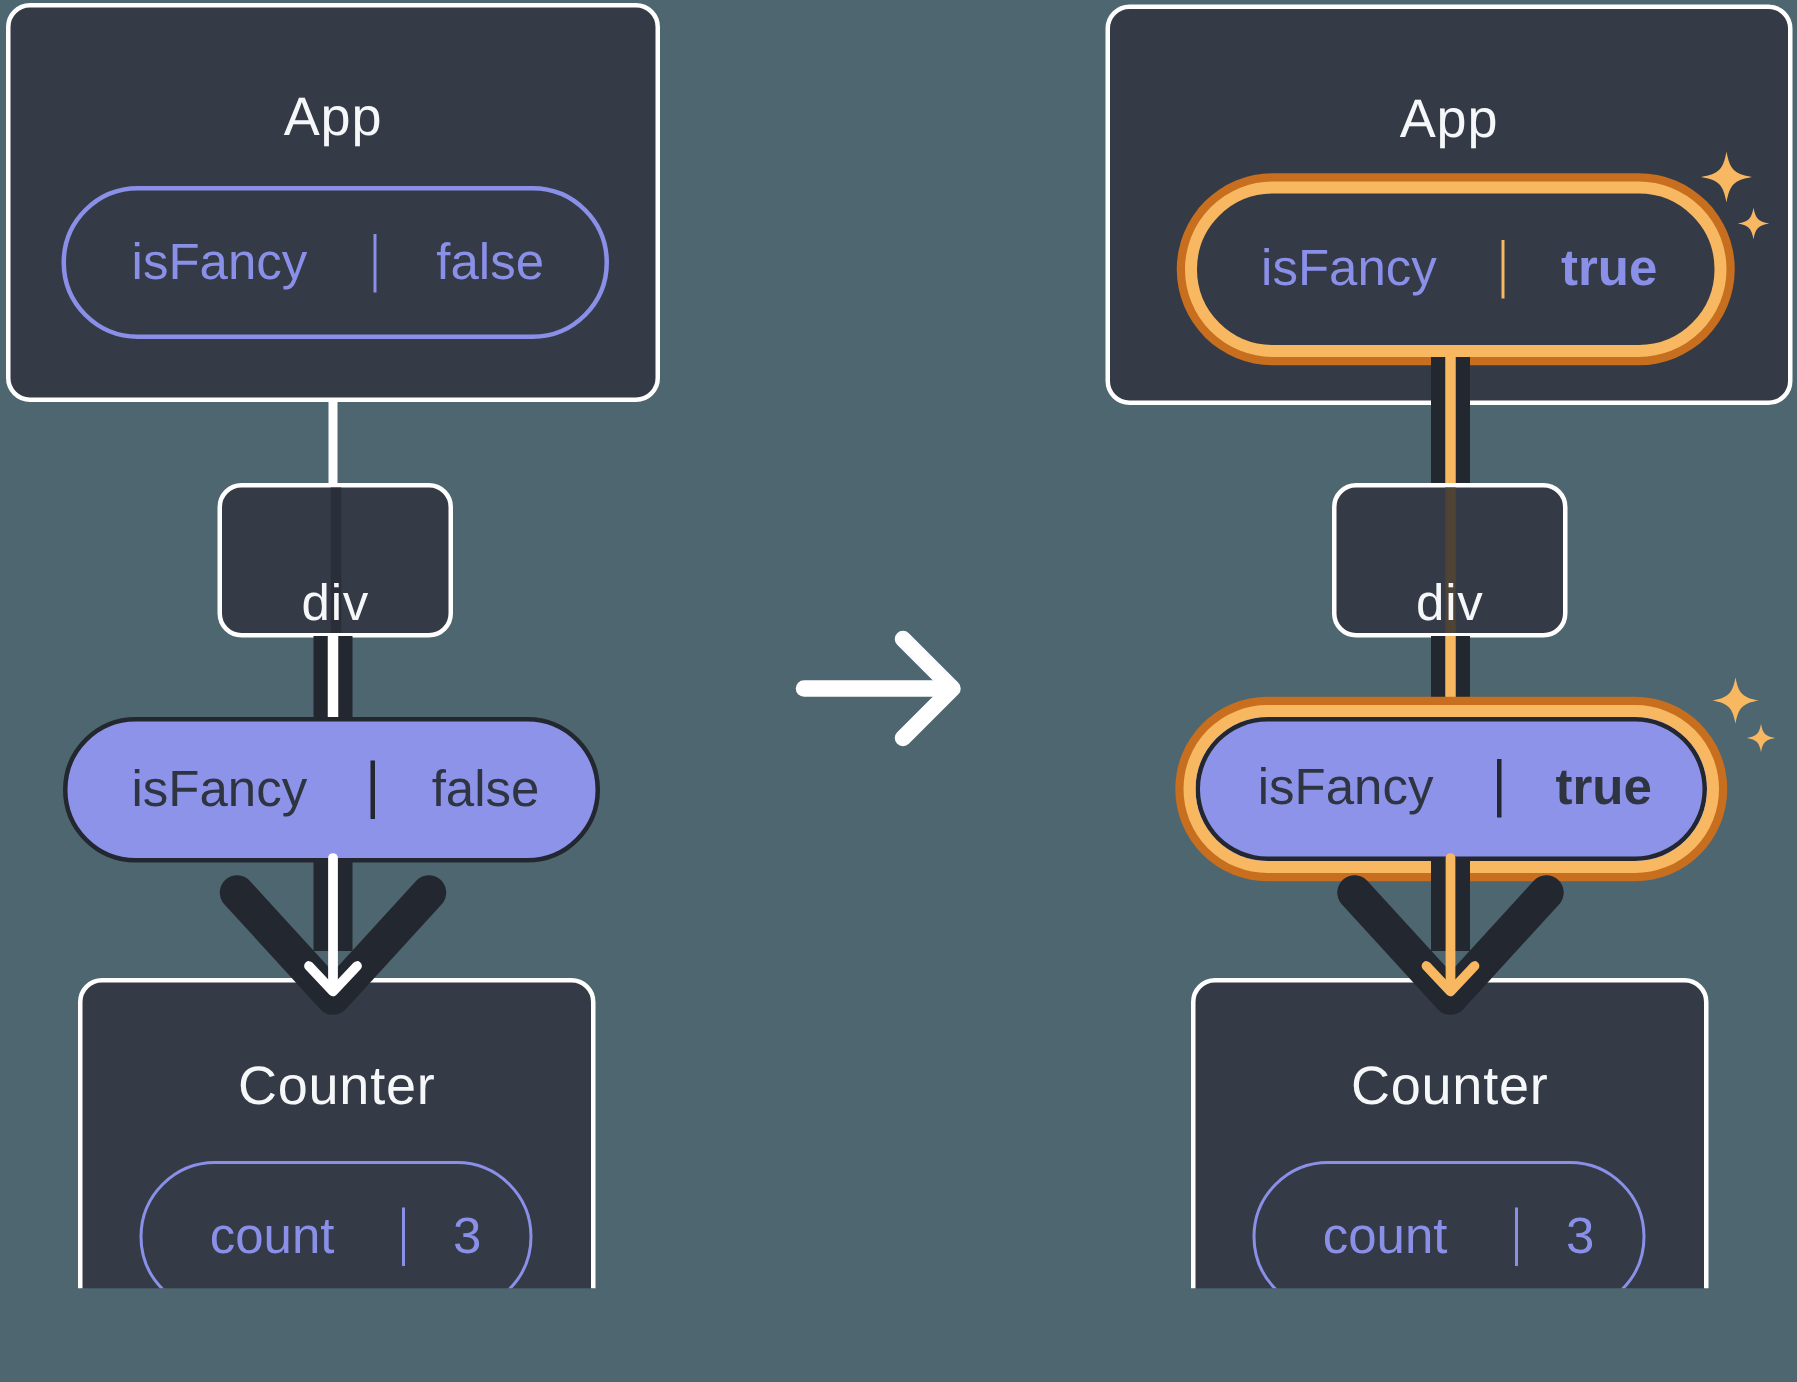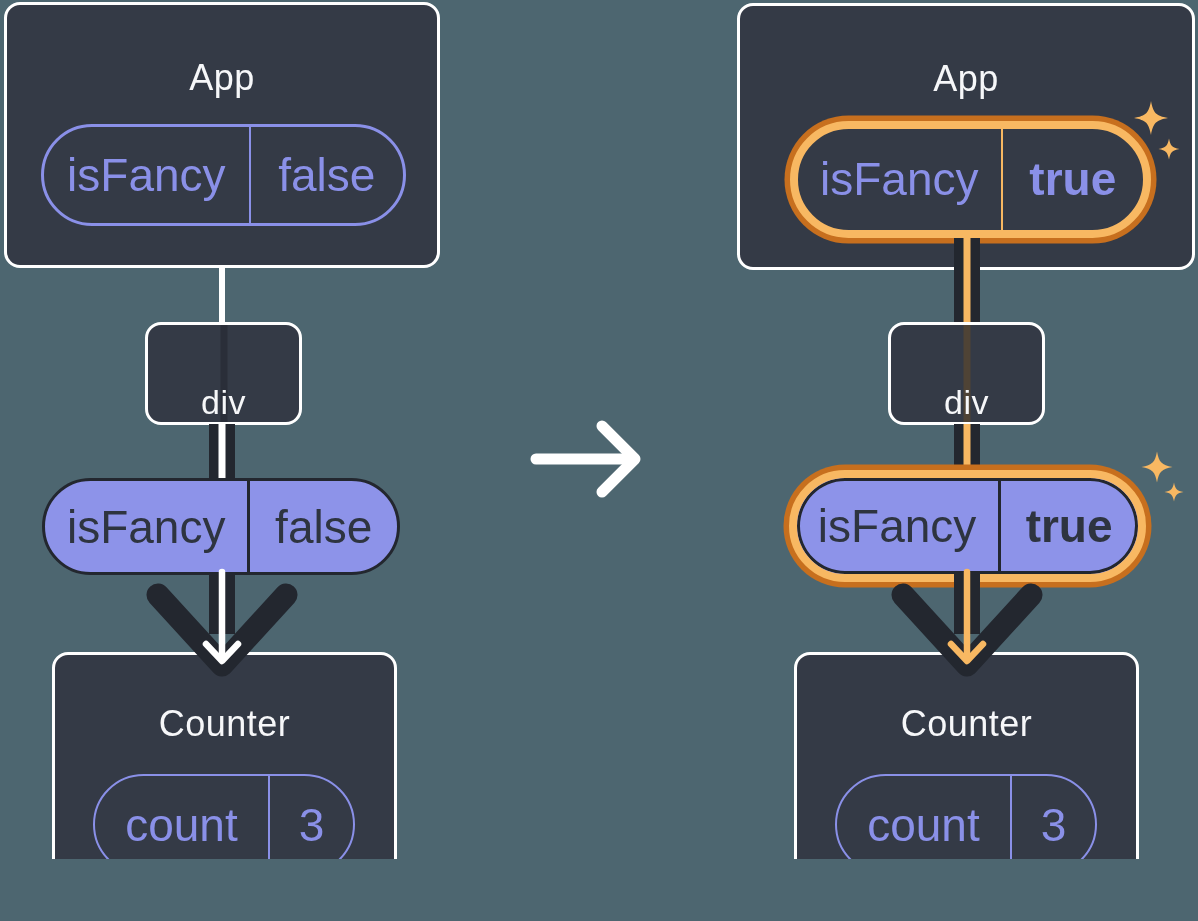--- a/index.html
+++ b/index.html
@@ -19,21 +19,21 @@
     border-radius:16px;box-sizing:border-box;z-index:1;
   }
   .box-title{
     position:absolute;left:0;right:0;text-align:center;
     color:var(--text-light);font-size:36px;font-weight:400;letter-spacing:.5px;
   }
   .divbox{display:flex;align-items:flex-end;justify-content:center;border-width:3.5px;}
   .divbox .box-title{position:static;font-size:34px;z-index:2;}
   .ghost-stripe{position:absolute;top:0;bottom:0;left:50%;transform:translateX(-50%);width:7px;z-index:1;}
 
-  .pill{position:absolute;display:flex;box-sizing:border-box;z-index:3;font-size:46px;}
+  .pill{position:absolute;display:flex;box-sizing:border-box;z-index:3;font-size:34px;align-items:center;}
   .pill .seg{display:flex;align-items:center;justify-content:center;box-sizing:border-box;}
   .pill-outline{border:3px solid var(--purple);border-radius:60px;color:var(--purple);}
   .pill-outline .seg-value{border-left:2.5px solid var(--purple);}
   .pill-filled{background:var(--purple-fill);border:3px solid var(--ink);border-radius:60px;color:#2E3440;}
   .pill-filled .seg-value{border-left:3px solid var(--ink);}
   .hl-outline{
     border:8px solid var(--orange-light);border-radius:64px;background:var(--panel);
     box-shadow:0 0 0 5.5px var(--orange-dark);color:var(--purple);
   }
   .hl-outline .seg-value{border-left:2.5px solid var(--orange-light);font-weight:bold;}

